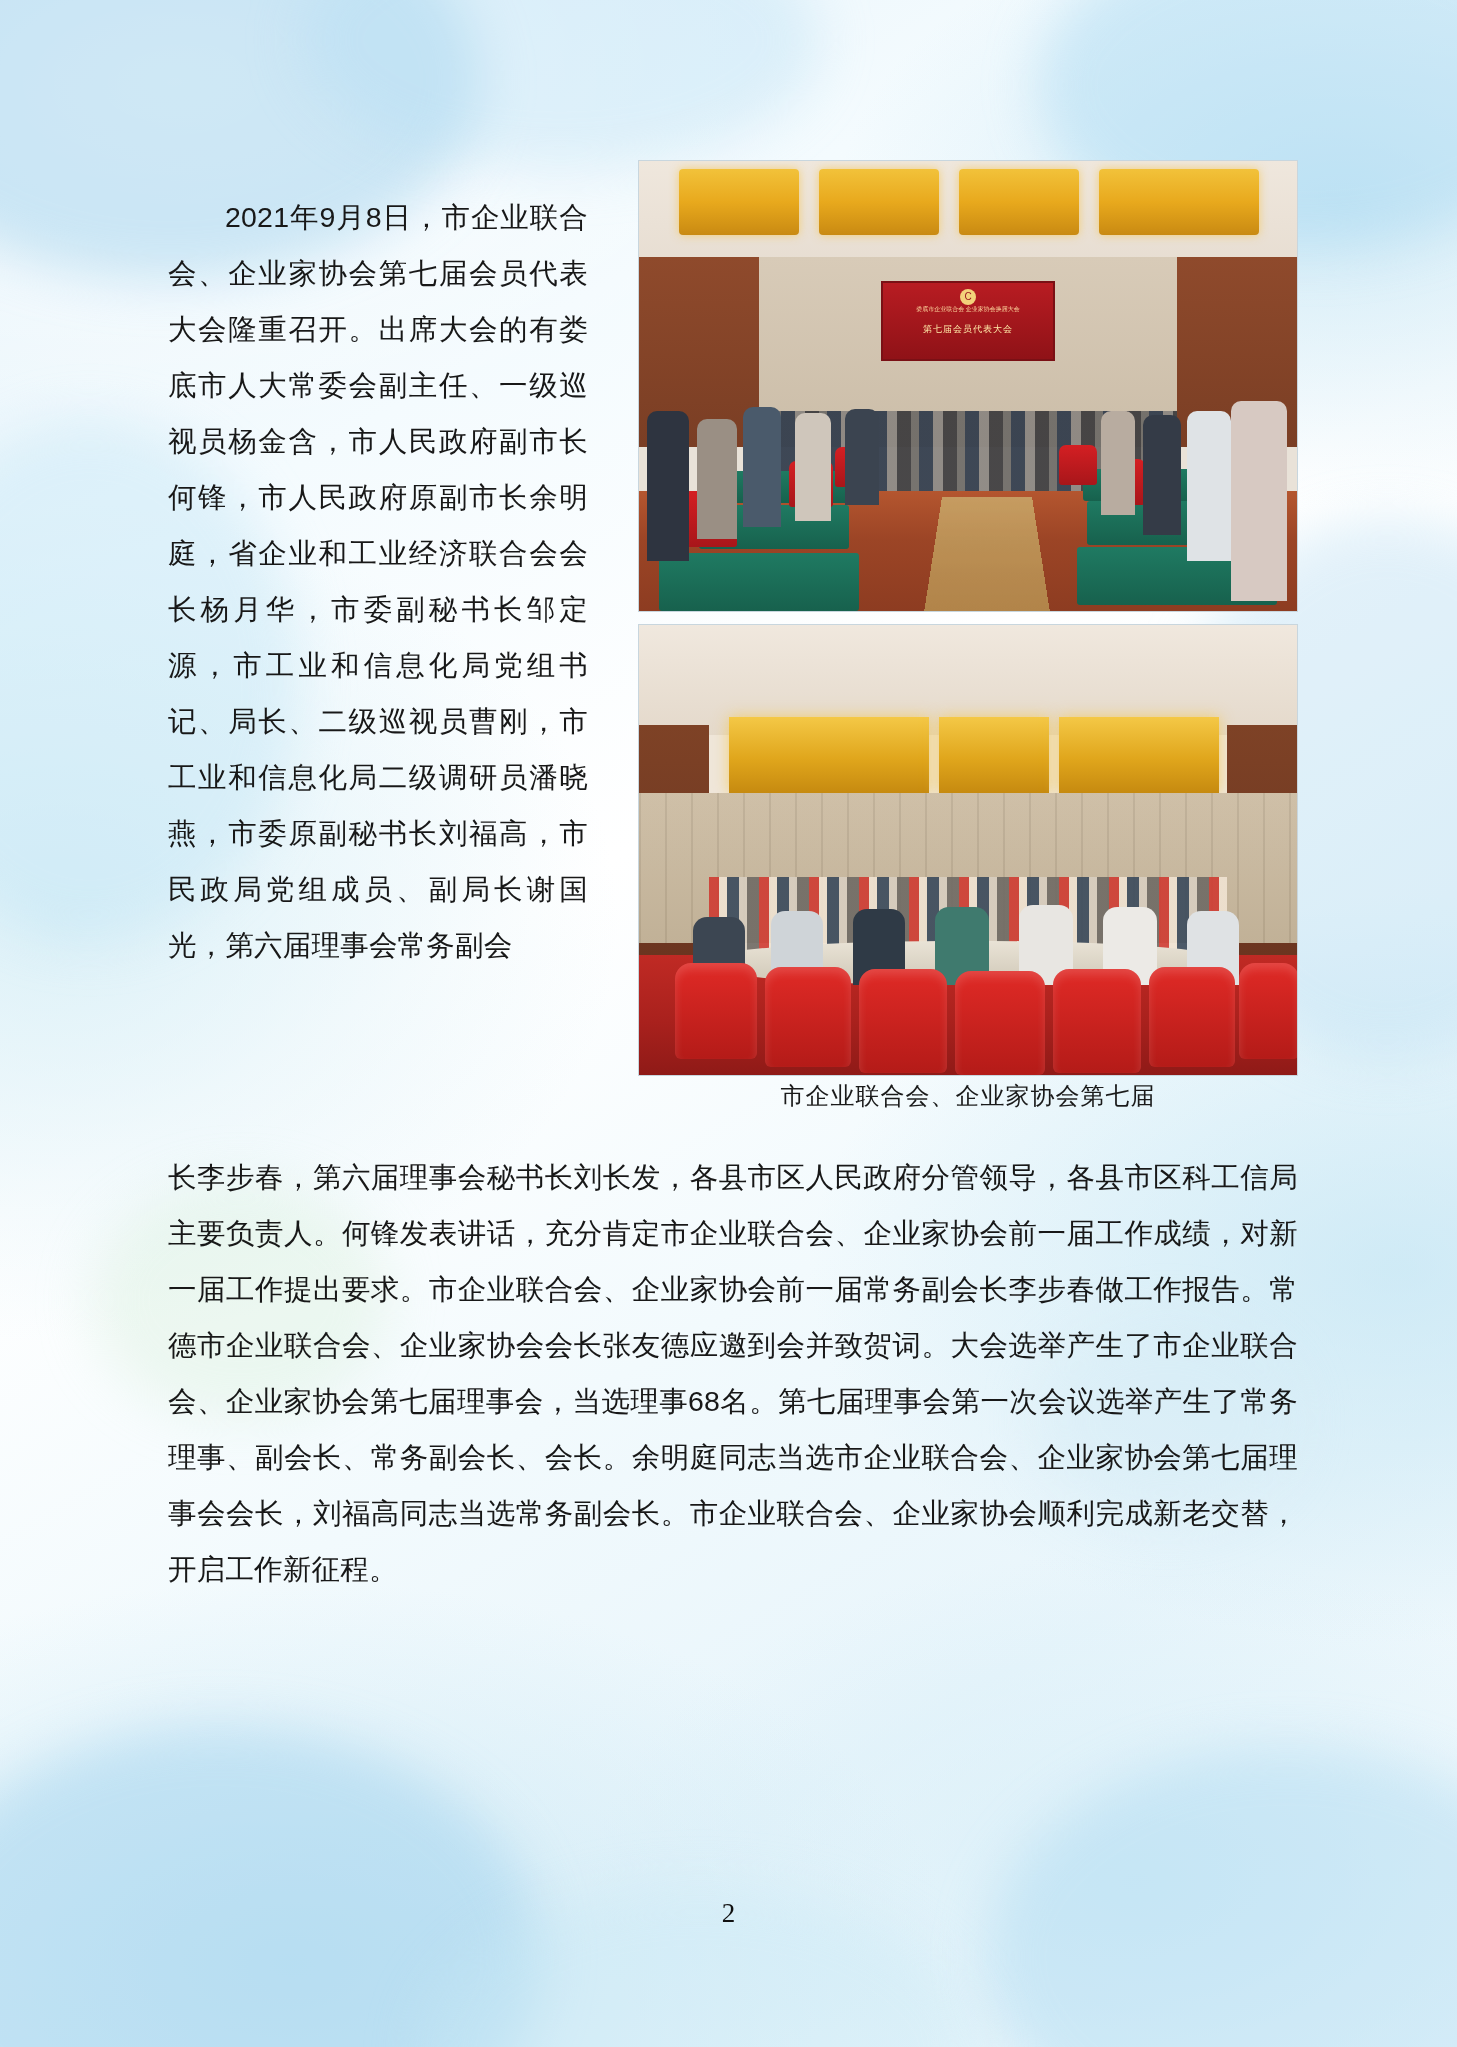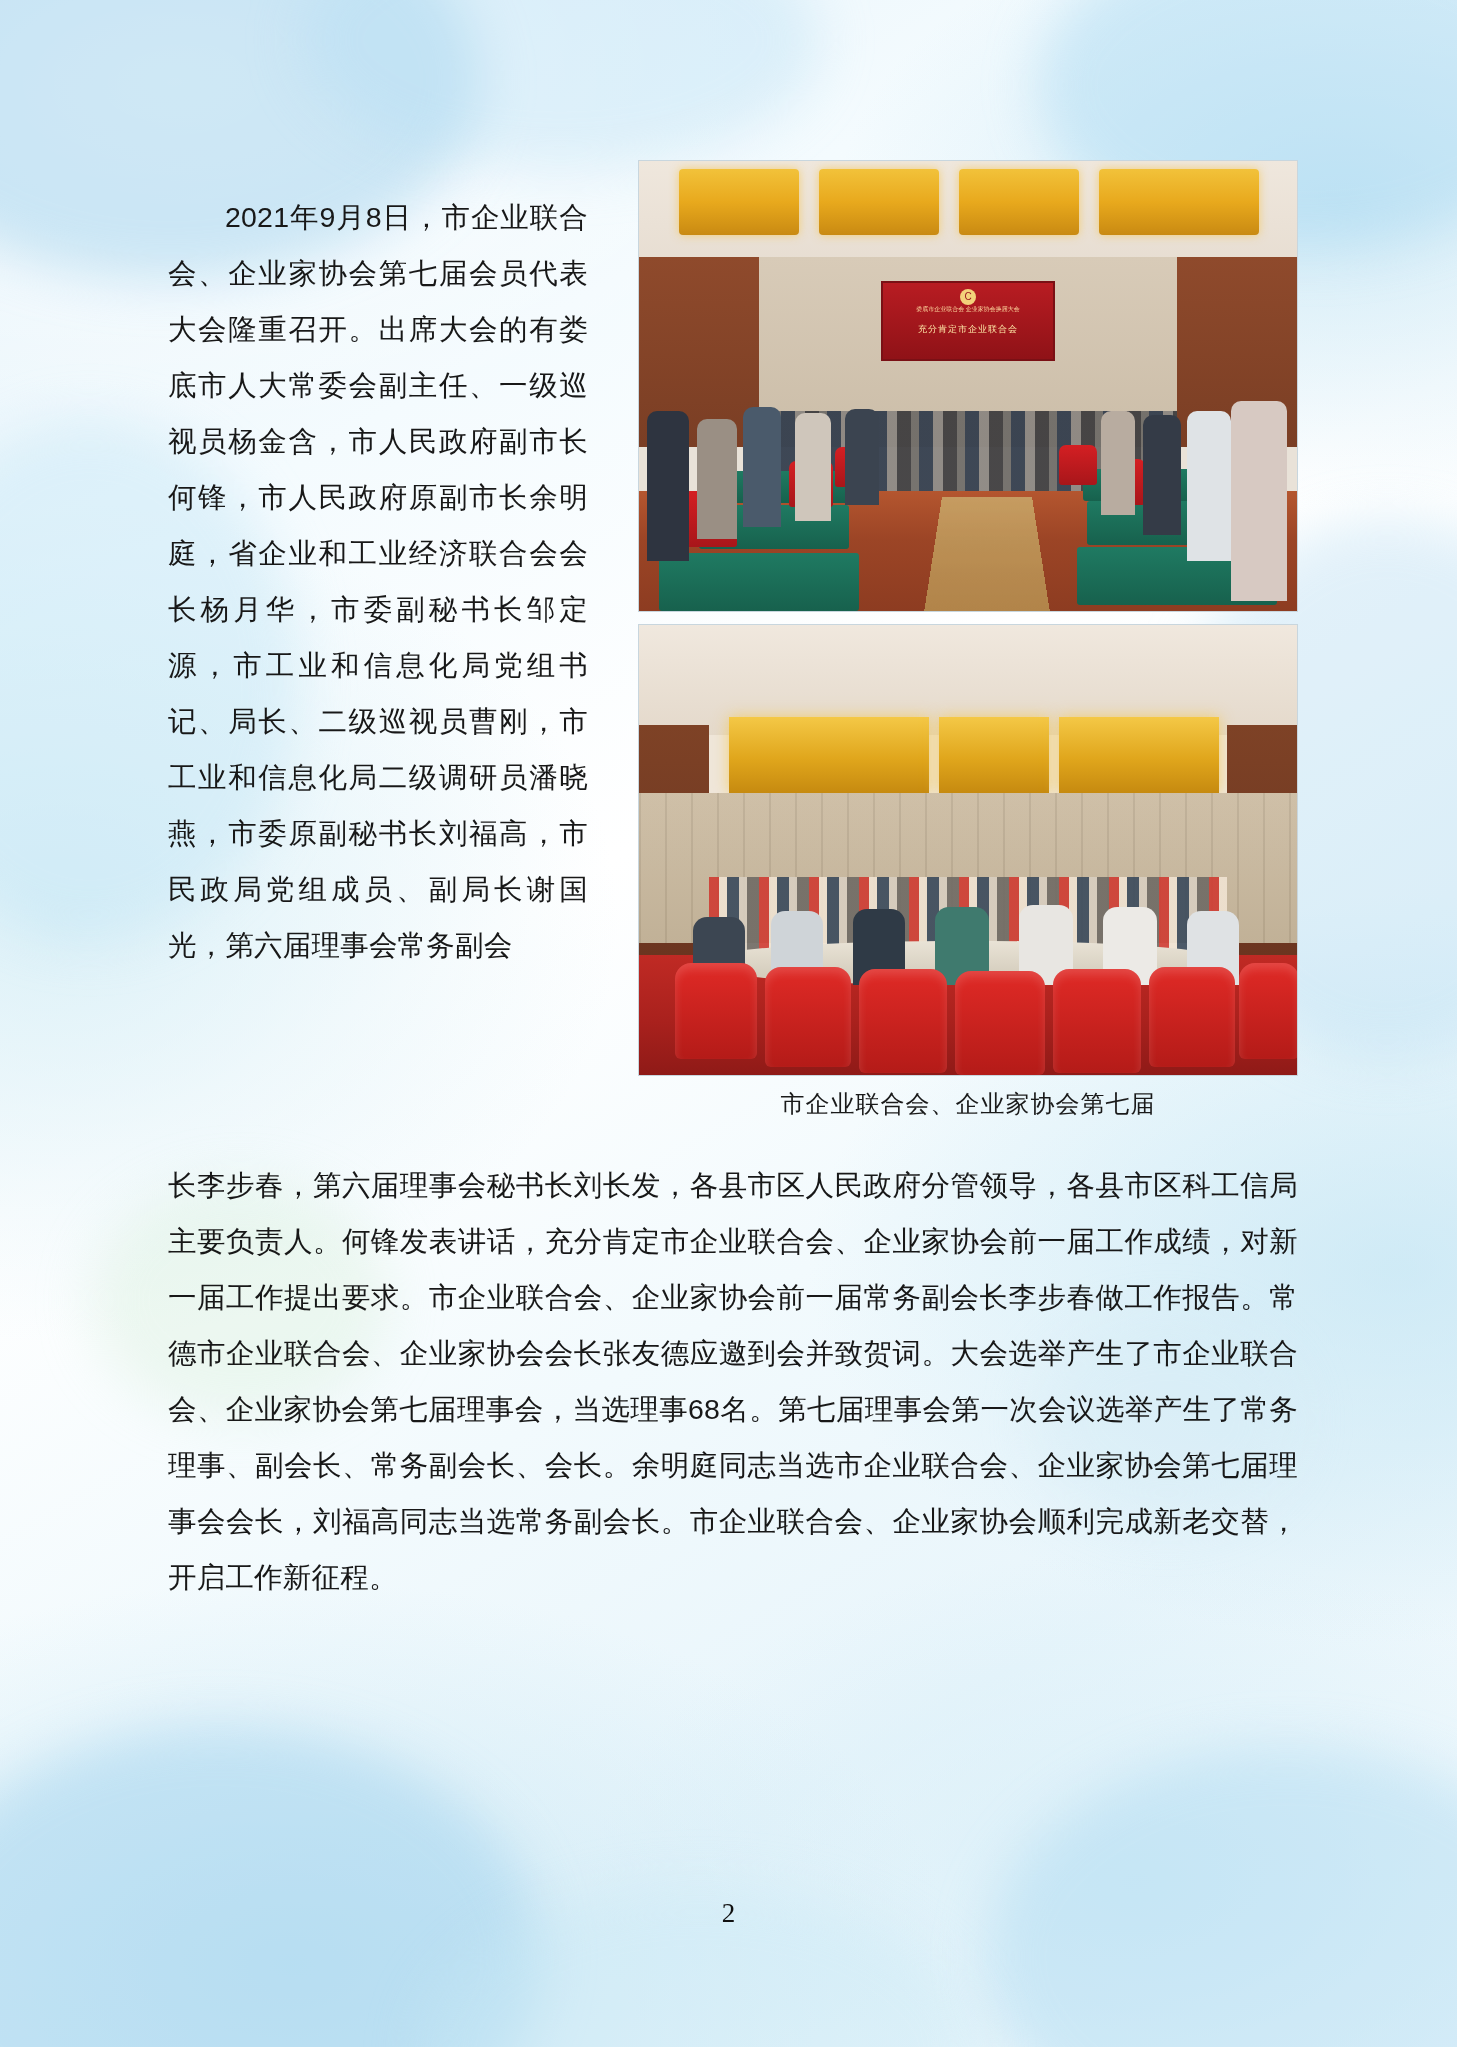--- a/index.html
+++ b/index.html
@@ -86,21 +86,21 @@
   }
   .photo.one { height: 452px; margin-bottom: 12px; }
   .photo.two { height: 452px; }
 
   .caption {
     font-family: "Liberation Serif", serif;
     font-size: 24px;
     line-height: 36px;
     color: #1a1a1a;
     text-align: center;
-    margin-top: 10px;
+    margin-top: 2px;
     letter-spacing: 1px;
   }
 
   .flow {
     clear: both;
     padding-top: 6px;
   }
 
   .pagenum {
     position: absolute;
@@ -271,21 +271,21 @@
         <div class="h1-coffer" style="left:180px; width:120px;"></div>
         <div class="h1-coffer" style="left:320px; width:120px;"></div>
         <div class="h1-coffer" style="left:460px; width:160px;"></div>
         <div class="h1-wallL"></div>
         <div class="h1-wallR"></div>
         <div class="h1-back"></div>
 
         <div class="h1-screen">
           <div class="h1-logo">C</div>
           <div class="sub">娄底市企业联合会 企业家协会换届大会</div>
-          <div class="ttl">充分肯定市企业联合会</div>
+          <div class="ttl">第七届会员代表大会</div>
         </div>
 
         <div class="h1-crowd"></div>
         <div class="h1-floor"></div>
         <div class="h1-carpet"></div>
 
         <div class="h1-table" style="left:20px; top:392px; width:200px; height:58px;"></div>
         <div class="h1-table" style="left:60px; top:344px; width:150px; height:44px;"></div>
         <div class="h1-table" style="left:92px; top:310px; width:120px; height:32px;"></div>
         <div class="h1-chair" style="left:44px; top:330px; width:54px; height:56px;"></div>

